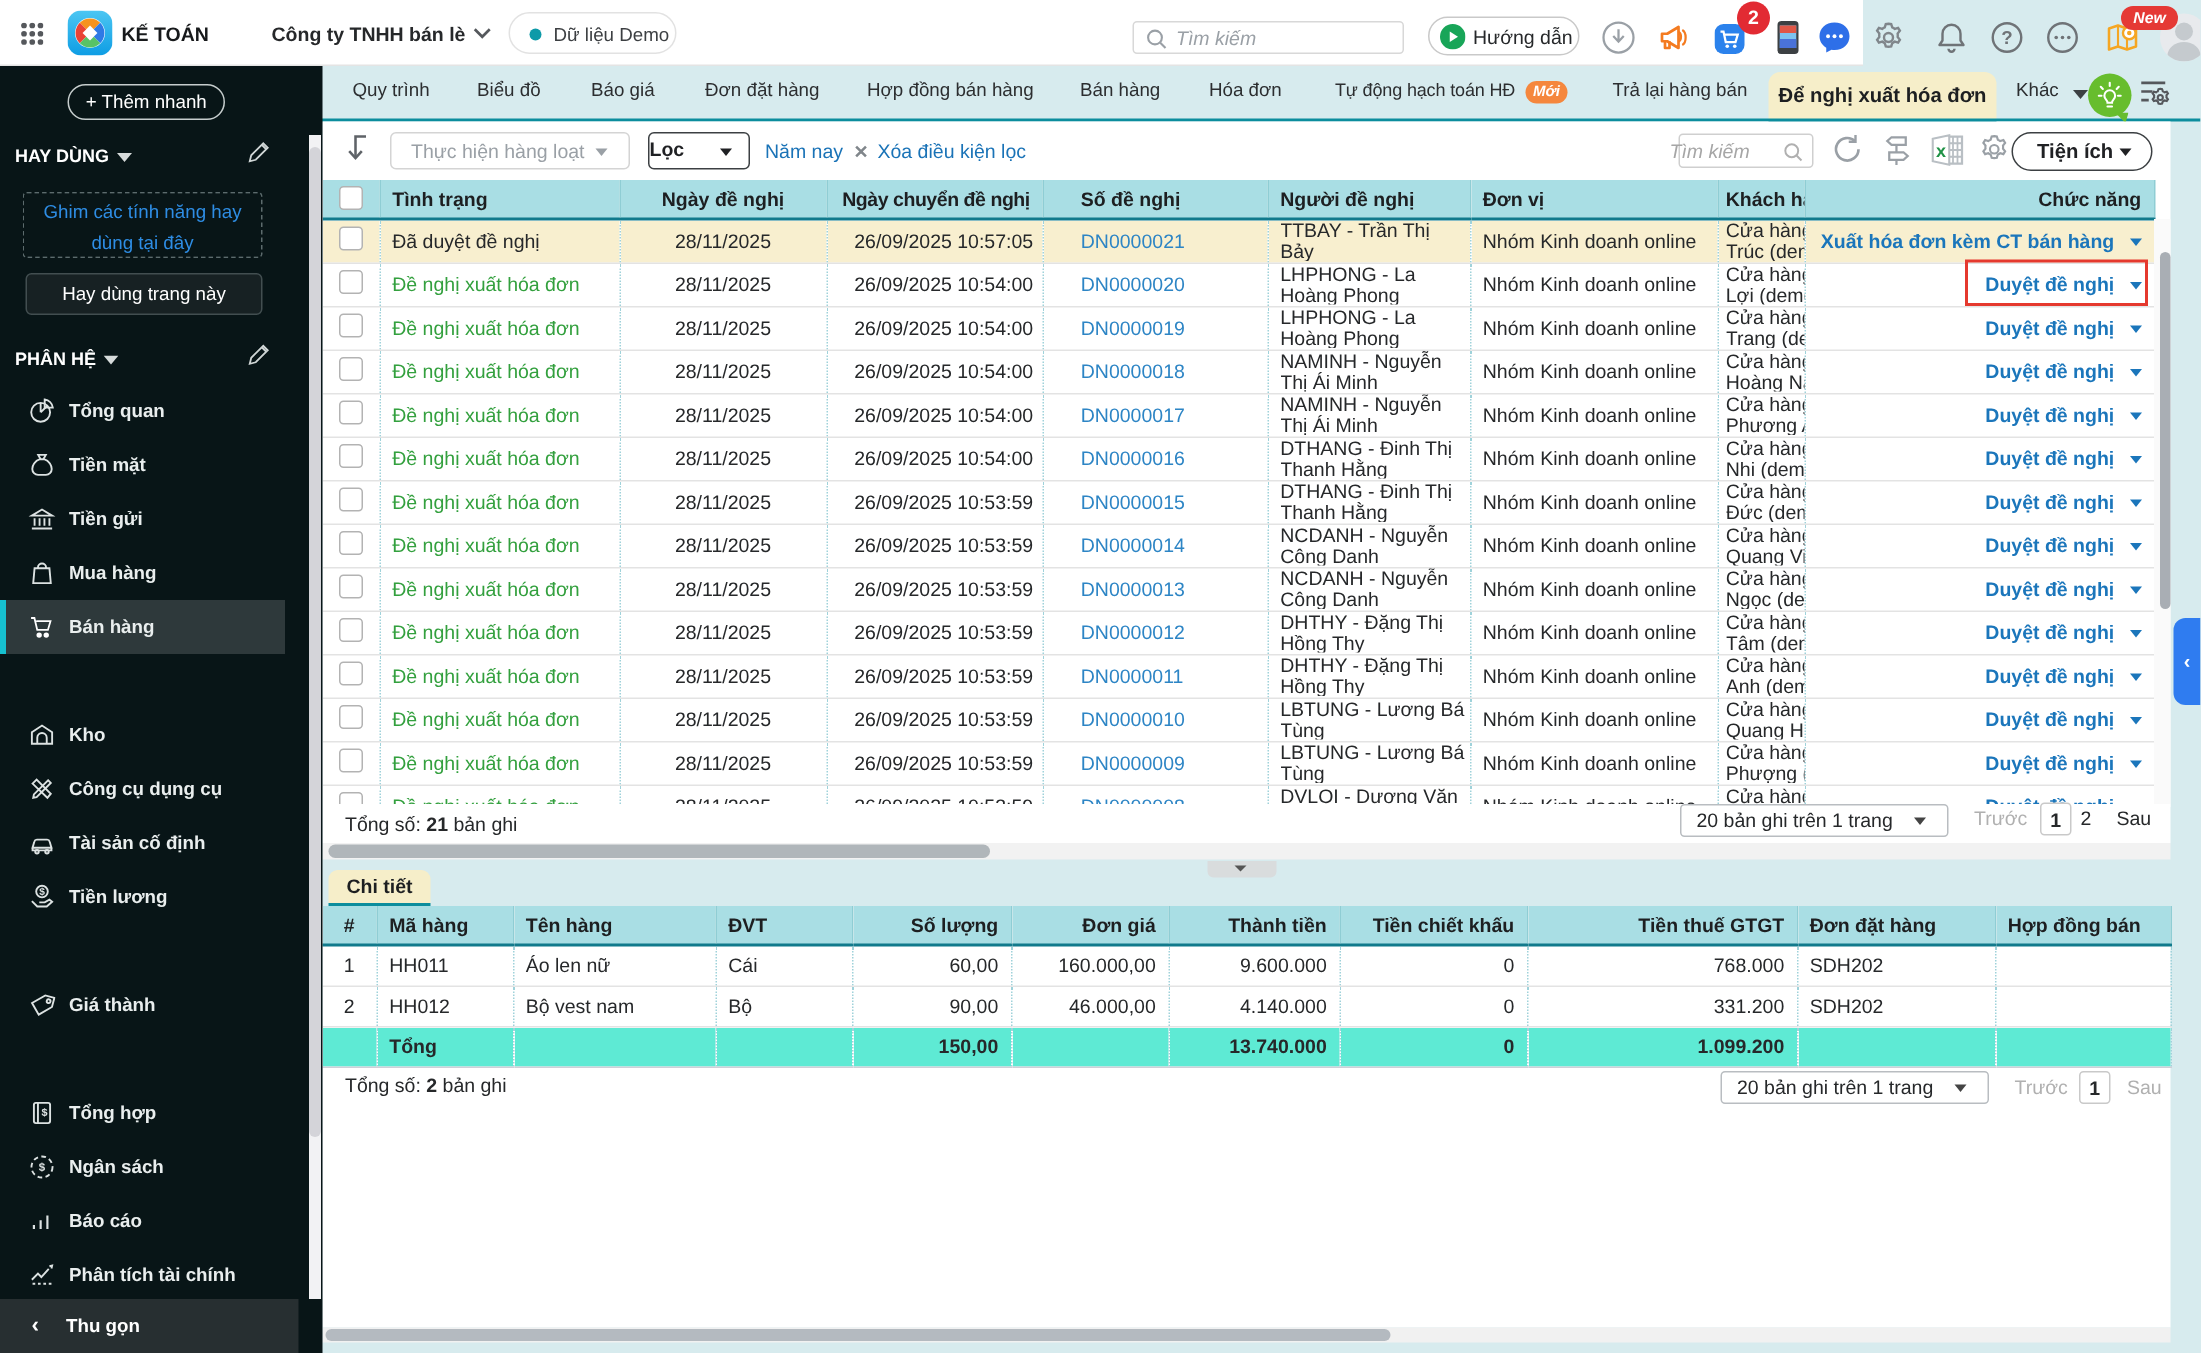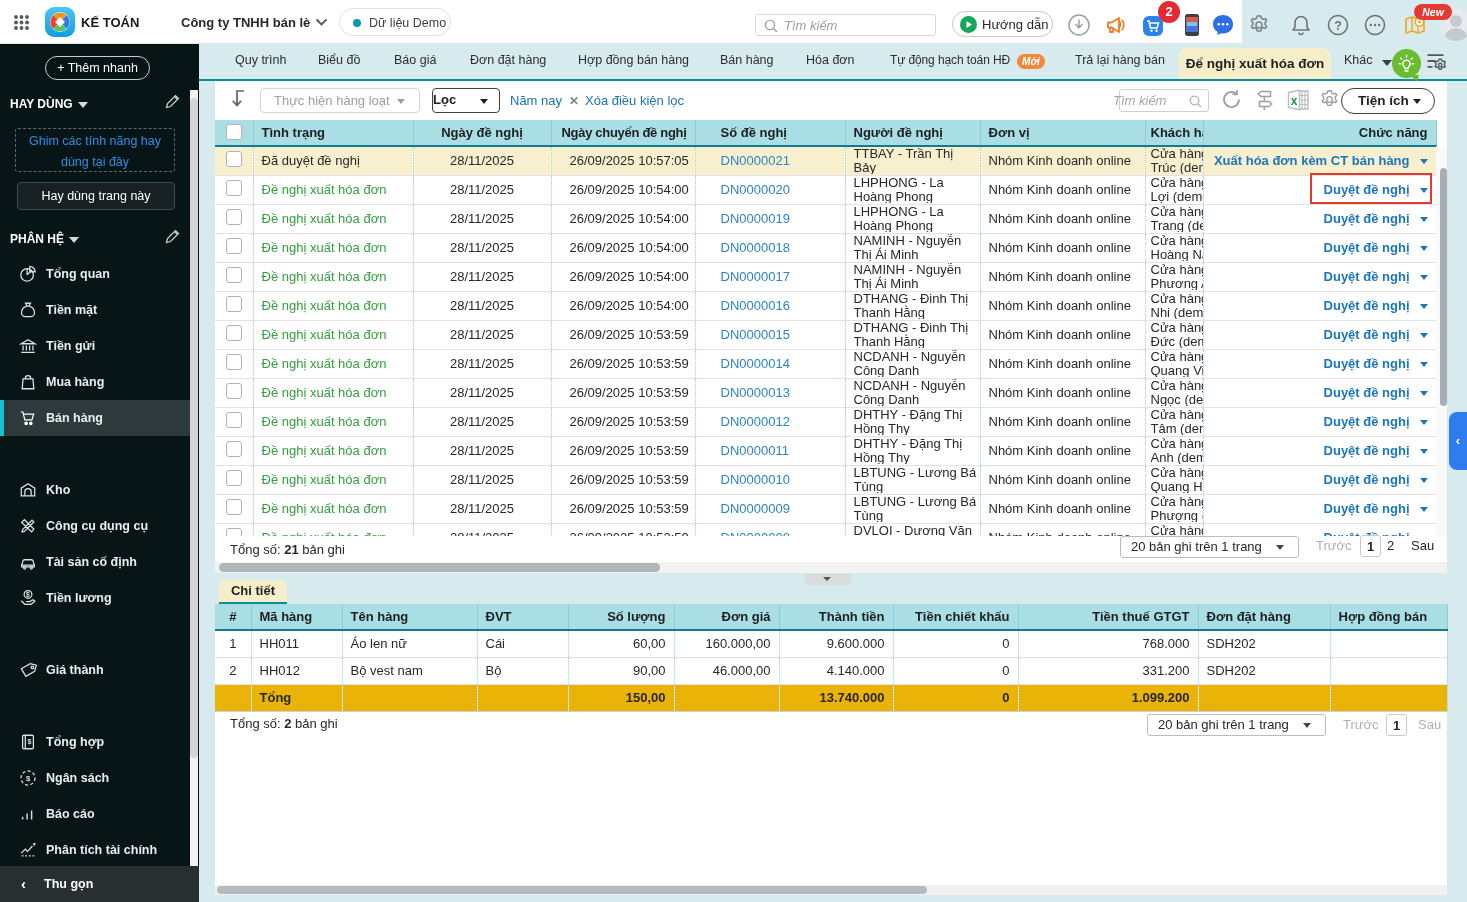--- a/index.html
+++ b/index.html
@@ -3,21 +3,21 @@
 <meta charset="utf-8">
 <style>
 * { margin:0; padding:0; box-sizing:border-box; }
 html,body { width:1467px; height:902px; overflow:hidden; font-family:"Liberation Sans", sans-serif; }
 body { position:relative; background:#d7ebee; font-size:13px; color:#26282a; }
 .abs { position:absolute; }
 
 #topbar { position:absolute; left:0; top:0; width:1242px; height:44px; background:#fff; border-bottom:1px solid #e4e4e4; z-index:20; }
 .tb-ic { position:absolute; top:14px; width:22px; height:22px; }
 
-#sidebar { position:absolute; left:0; top:44px; width:199px; height:858px; background:#081517; z-index:10; color:#e9eeee; }
+#sidebar { position:absolute; left:0; top:44px; width:215px; height:858px; background:#081517; z-index:10; color:#e9eeee; }
 #sb-scroll { position:absolute; right:1px; top:46px; width:8px; height:776px; background:#f2f2f4; }
 #sb-thumb { position:absolute; left:0px; top:8px; width:8px; height:660px; background:#d4d4d9; border-radius:4px; }
 #thugon { position:absolute; left:0; bottom:0; width:199px; height:36px; background:#272f31; color:#fff; font-weight:bold; font-size:12.5px; line-height:36px; }
 .sb-item { position:absolute; left:0; width:190px; height:36px; line-height:36px; font-weight:bold; font-size:12.5px; color:#e9eeee; }
 .sb-item svg { position:absolute; left:19px; top:9px; width:18px; height:18px; }
 .sb-item .lbl { position:absolute; left:46px; }
 .sb-sel { background:#2e393b; }
 .sb-sel:before { content:""; position:absolute; left:0; top:0; width:4px; height:36px; background:#16c0cf; }
 
 #main { position:absolute; left:199px; top:44px; width:1268px; height:858px; background:#d7ebee; }
@@ -46,21 +46,21 @@
 table.g td:nth-child(4) { padding-left:18px; }
 table.g th:nth-child(4) { padding-left:6px; padding-right:4px; letter-spacing:-0.3px; }
 table.g td:nth-child(5), table.g th:nth-child(5) { padding-left:25px; }
 table.g th:nth-child(8) { padding-left:5px; }
 
 table.d { border-collapse:collapse; table-layout:fixed; width:1232px; font-size:13px; }
 table.d td, table.d th { padding:0 8px; overflow:hidden; border-right:1px dotted #9fd2da; white-space:nowrap; }
 table.d th { height:26px; background:#a9dee4; font-weight:bold; text-align:left; color:#1d1f21; border-bottom:2px solid #117a8c; border-right:1px solid #8fcdd4; }
 table.d td { border-bottom:1px solid #e3e3e3; height:27px; }
 .num { text-align:right; }
-tr.tot td { background:#eab308; font-weight:bold; border-bottom:1px solid #cfcfd8; }
+tr.tot td { background:#5eead4; font-weight:bold; border-bottom:1px solid #cfcfd8; }
 
 .selbox { position:absolute; height:22px; border:1px solid #b9bdc1; border-radius:3px; background:#fff; font-size:13px; line-height:20px; padding-left:10px; color:#26282a; }
 .selcaret { position:absolute; width:0; height:0; border-left:4.5px solid transparent; border-right:4.5px solid transparent; border-top:5.5px solid #444; }
 .cb { width:16px; height:16px; background:#fff; border:1px solid #b3b3b3; border-radius:3px; display:inline-block; }
 </style>
 </head>
 <body>
 <div id="topbar">
 
   <svg class="abs" style="left:14px;top:15px" width="15" height="15">

